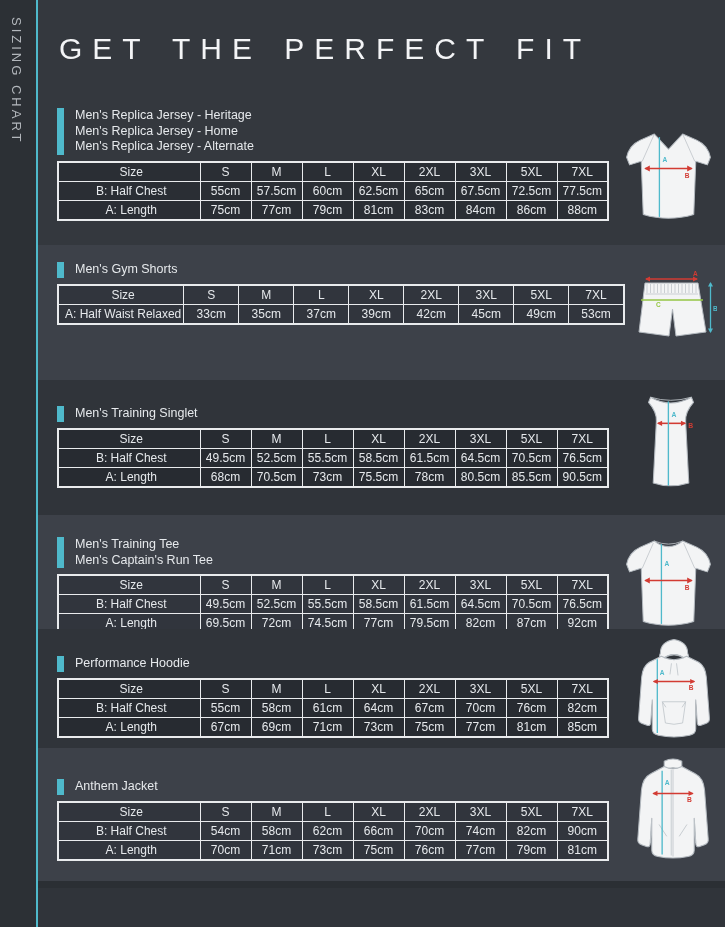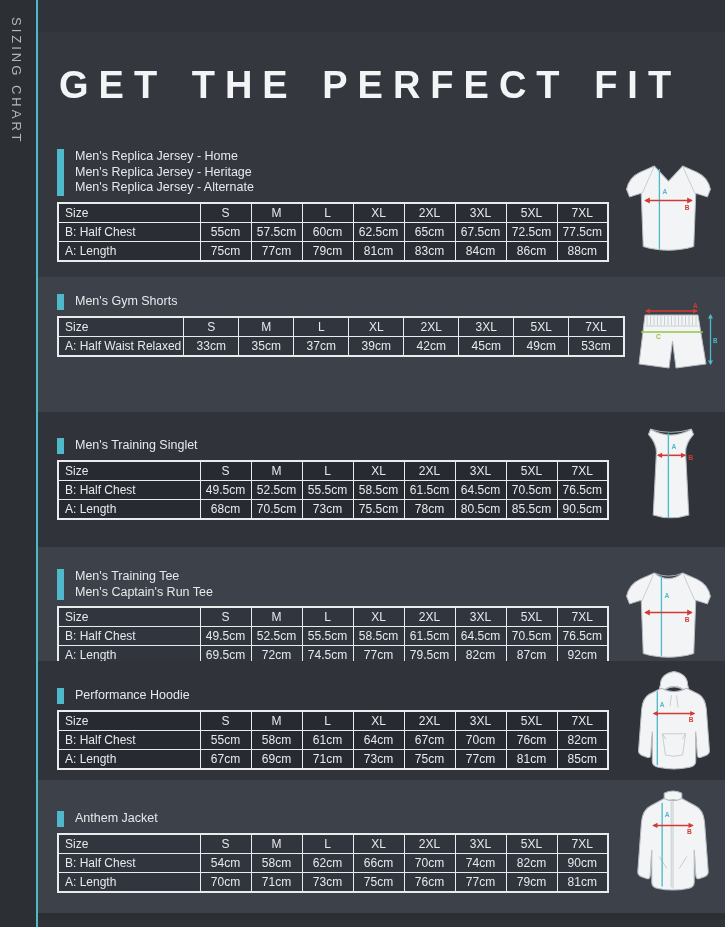--- a/index.html
+++ b/index.html
@@ -34,25 +34,24 @@
   .band:nth-child(1) { height: 245px; background: var(--band1_bg, #34383e); }
   .band:nth-child(2) { height: 135px; background: var(--band_light, #3d4149); }
   .band:nth-child(3) { height: 135px; background: var(--band_dark, #30343a); }
   .band:nth-child(4) { height: 114px; background: var(--band_light, #3d4149); }
   .band:nth-child(5) { height: 119px; background: var(--band_dark, #30343a); }
   .band:nth-child(6) { height: 133px; background: var(--band_light, #3d4149); }
   .page-edge { height: 7px; width: 687px; background: var(--page_edge, #2b2f34); }
 
   h1.page-title {
     padding: 32px 0 0 2px;
-    font-size: 38px; font-weight: 700;
+    font-size: 30px; font-weight: 400;
     letter-spacing: 10px; word-spacing: 4px;
     color: var(--title_text, #f3f4f6);
     white-space: nowrap;
-    margin-top: 32px;
   }
   .band:nth-child(1) .section { padding-top: 42px; }
   .band:nth-child(2) .section { padding-top: 17px; }
   .band:nth-child(3) .section { padding-top: 26px; }
   .band:nth-child(4) .section { padding-top: 22px; }
   .band:nth-child(5) .section { padding-top: 27px; }
   .band:nth-child(6) .section { padding-top: 31px; }
 
   .section-head { display: flex; align-items: stretch; }
   .accent-bar {
@@ -71,21 +70,21 @@
     background: rgba(10, 14, 18, 0.22);
   }
   .size-table th, .size-table td {
     border: 1px solid var(--table_border, #e9ebed);
     color: var(--body_text, #e6e9ec);
     font-size: 12px; font-weight: 400;
     height: 18px; line-height: 18px;
     padding: 0 2px;
     white-space: nowrap;
   }
-  .size-table .row-label { width: 142px; text-align: left; padding-left: 6px; }
+  .size-table .row-label { width: 142px; text-align: center; padding-left: 6px; }
   .size-table .val { width: 51px; text-align: center; }
   .band:nth-child(2) .size-table .row-label { width: 111px; }
   .band:nth-child(2) .size-table .val { width: 55px; }
 
   .garment { position: absolute; right: 8px; z-index: 2; }
   .garment svg { display: block; width: 100%; height: auto; }
   .band:nth-child(1) .garment { top: 128px; width: 96px; }
   .band:nth-child(2) .garment { top: 24px;  width: 88px; }
   .band:nth-child(3) .garment { top: 13px;  width: 68px; right: 20px; }
   .band:nth-child(4) .garment { top: 20px;  width: 96px; }
@@ -114,22 +113,22 @@
   <div class="accent-line"></div>
 
   <main>
     <div class="band">
       <h1 class="page-title">GET THE PERFECT FIT</h1>
 
   <div class="section">
     <div class="section-head">
       <div class="accent-bar"></div>
       <div class="titles">
+              <div class="section-title">Men's Replica Jersey - Heritage</div>
               <div class="section-title">Men's Replica Jersey - Home</div>
-              <div class="section-title">Men's Replica Jersey - Heritage</div>
               <div class="section-title">Men's Replica Jersey - Alternate</div>
             </div>
     </div>
     <table class="size-table">
       <thead>
               <tr>
                 <th class="row-label">Size</th>
                 <th class="val">S</th>
                 <th class="val">M</th>
                 <th class="val">L</th>

